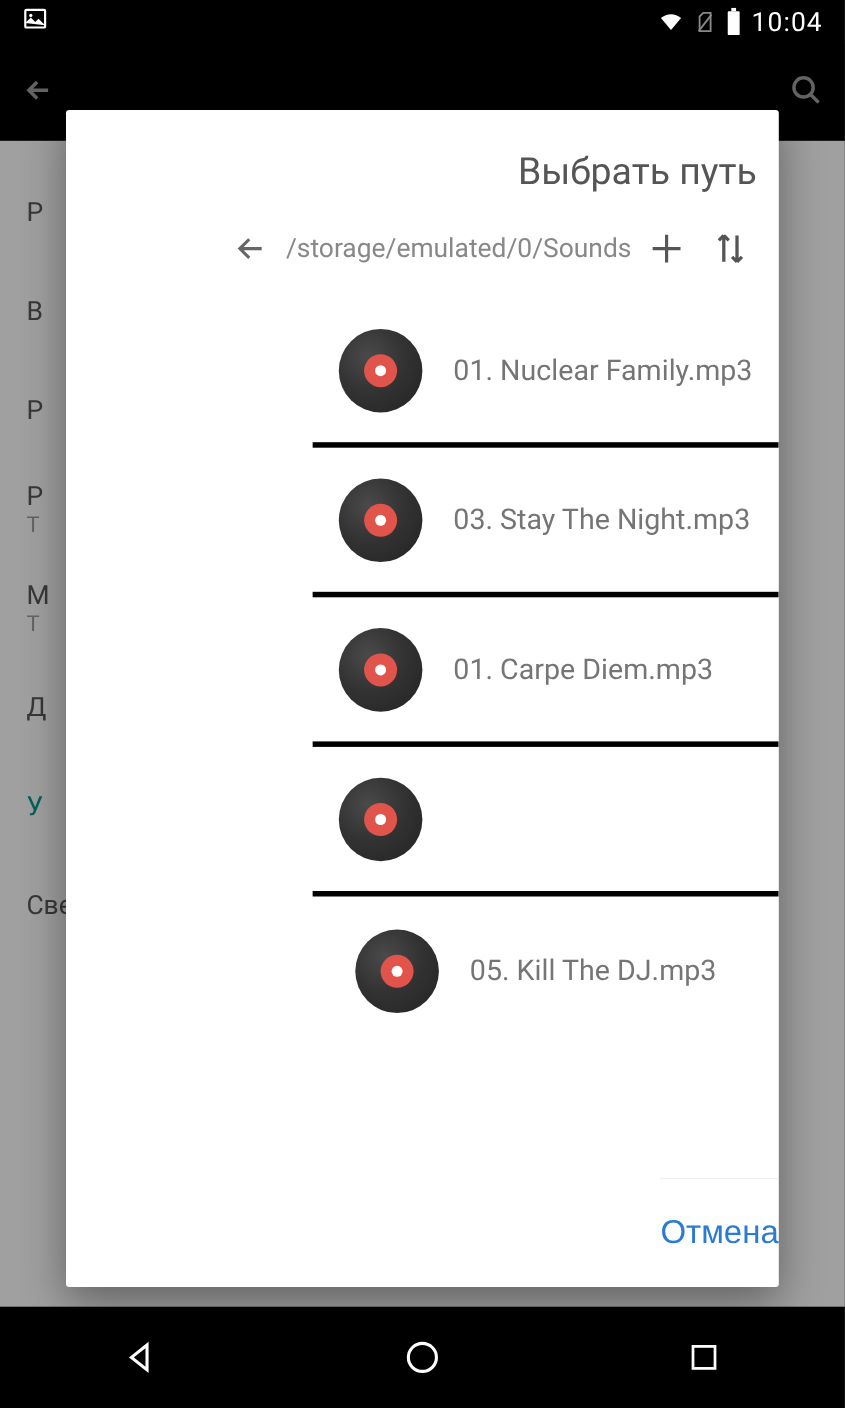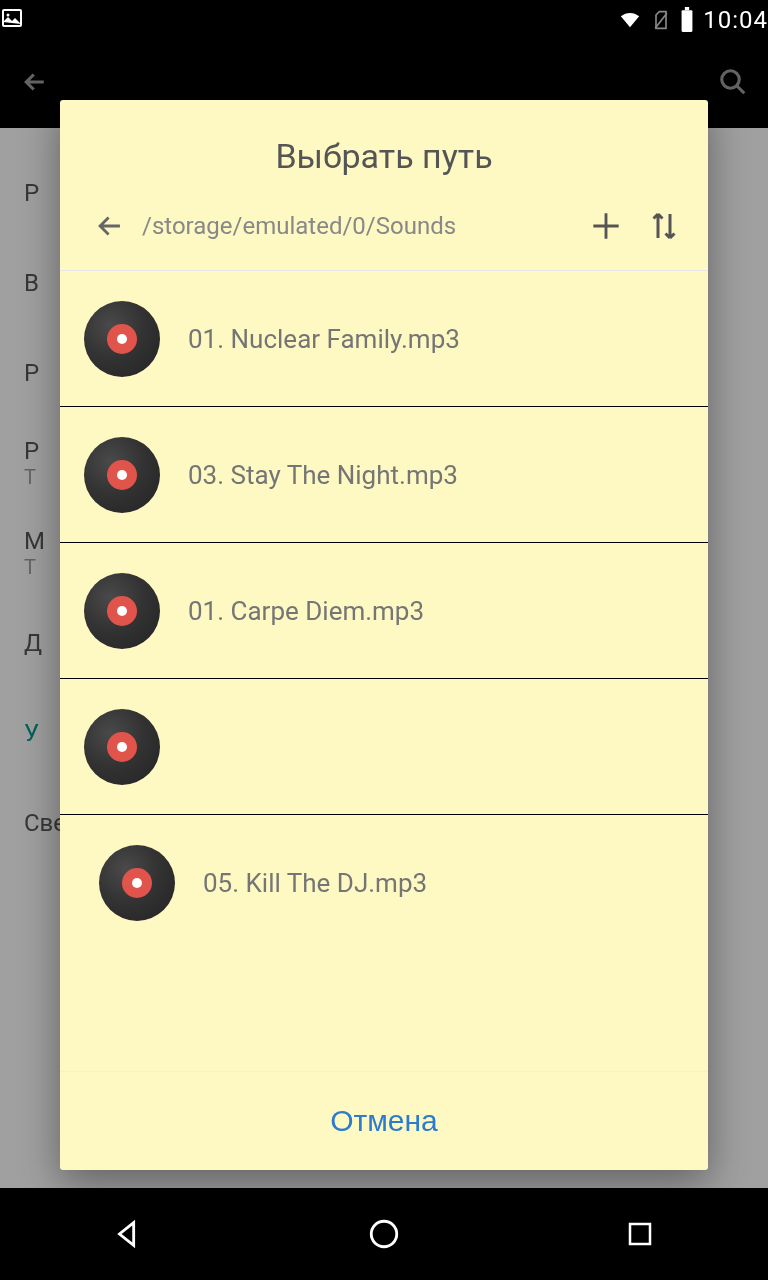--- a/index.html
+++ b/index.html
@@ -1,46 +1,46 @@
 <!DOCTYPE html>
 <html><head>
 <meta charset="utf-8">
 <style>
   * { box-sizing: border-box; margin: 0; padding: 0; }
   html, body { width: 768px; height: 1280px; overflow: hidden; font-family: Roboto, "Helvetica Neue", Arial, sans-serif; }
   body { background: #000; position: relative; }
 
   
-  .status-bar { height: 40px; background: #000; color: #fff; display: flex; align-items: center; justify-content: space-between; padding: 0 0; font-size: 22px; }
+  .status-bar { height: 40px; background: #000; color: #fff; display: flex; align-items: center; justify-content: space-between; padding: 0 20px; font-size: 22px; }
   .status-left, .status-right { display: flex; align-items: center; gap: 8px; }
   .status-right svg { display: block; }
 
   
   .app-header { height: 88px; background: #000; display: flex; align-items: center; padding: 0 20px; color: #fff; }
   .app-header .spacer { flex: 1; }
 
   
   .bg-page { position: absolute; top: 128px; left: 0; right: 0; bottom: 92px; background: #f6f6f6; padding: 20px 24px; color: #555; font-size: 24px; }
   .bg-row { height: 90px; display: flex; align-items: center; }
 
   
   .nav-bar { position: absolute; left: 0; right: 0; bottom: 0; height: 92px; background: #000; display: flex; align-items: center; justify-content: space-around; }
   .nav-btn { color: #fff; display: flex; align-items: center; justify-content: center; width: 120px; height: 60px; }
 
   
   .dim { position: absolute; top: 40px; left: 0; right: 0; bottom: 92px; background: rgba(0,0,0,0.35); }
 
   
-  .dialog { position: absolute; left: 60px; right: 60px; top: 100px; bottom: 110px; background: #fef9c3; border-radius: 3px; box-shadow: 0 12px 40px rgba(0,0,0,0.4); display: flex; flex-direction: column; overflow: hidden; }
+  .dialog { position: absolute; left: 60px; right: 60px; top: 100px; bottom: 110px; background: #ffffff; border-radius: 3px; box-shadow: 0 12px 40px rgba(0,0,0,0.4); display: flex; flex-direction: column; overflow: hidden; align-items: flex-end; }
   .dialog-title { text-align: center; padding: 36px 20px 24px; font-size: 34px; color: #555; font-weight: 400; }
   .path-row { display: flex; align-items: center; padding: 0 18px 18px 24px; gap: 6px; }
   .path-text { flex: 1; color: #888; font-size: 24px; white-space: nowrap; overflow: hidden; text-overflow: ellipsis; }
   .icon-btn { width: 52px; height: 52px; display: flex; align-items: center; justify-content: center; color: #666; }
   .list { flex: 1; overflow-y: auto; }
-  .list-item { display: flex; align-items: center; height: 136px; padding: 0 24px; border-bottom: 1px solid #000000; gap: 28px; }
+  .list-item { display: flex; align-items: center; height: 136px; padding: 0 24px; border-bottom: 5px solid #000000; gap: 28px; }
   .list-item:last-child { border-bottom: none; padding-left: 39px; }
   .file-name { font-size: 26px; color: #757575; }
   .disc { width: 76px; height: 76px; position: relative; }
   .disc .outer { position: absolute; inset: 0; border-radius: 50%; background: radial-gradient(circle at 35% 32%, #4a4a4a 0%, #333 45%, #222 100%); }
   .disc .label { position: absolute; top: 50%; left: 50%; width: 30px; height: 30px; margin: -15px 0 0 -15px; border-radius: 50%; background: #e0544c; }
   .disc .hole { position: absolute; top: 50%; left: 50%; width: 10px; height: 10px; margin: -5px 0 0 -5px; border-radius: 50%; background: #fff; }
   .dialog-footer { border-top: 1px solid #eee; text-align: center; padding: 32px 0; }
   .cancel-btn { color: #2a7bd1; font-size: 30px; background: none; border: none; cursor: pointer; }
   .dialog-divider { height: 1px; background: #e8e8e8; margin: 0; }
 </style>

